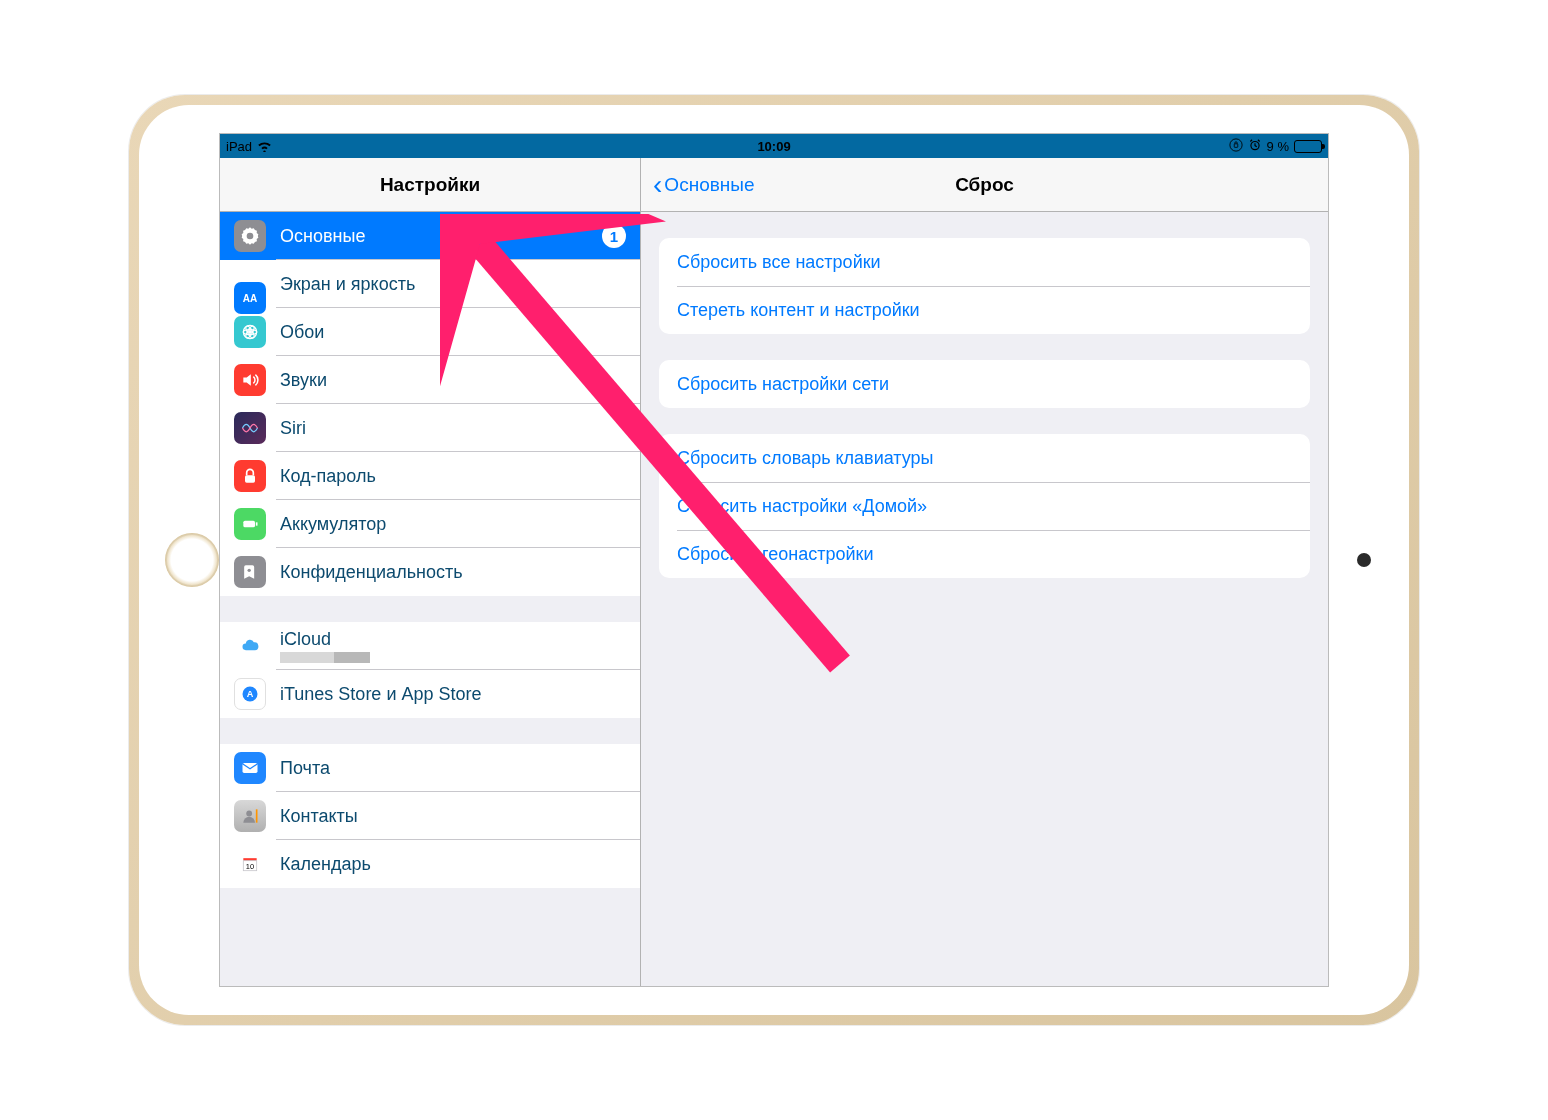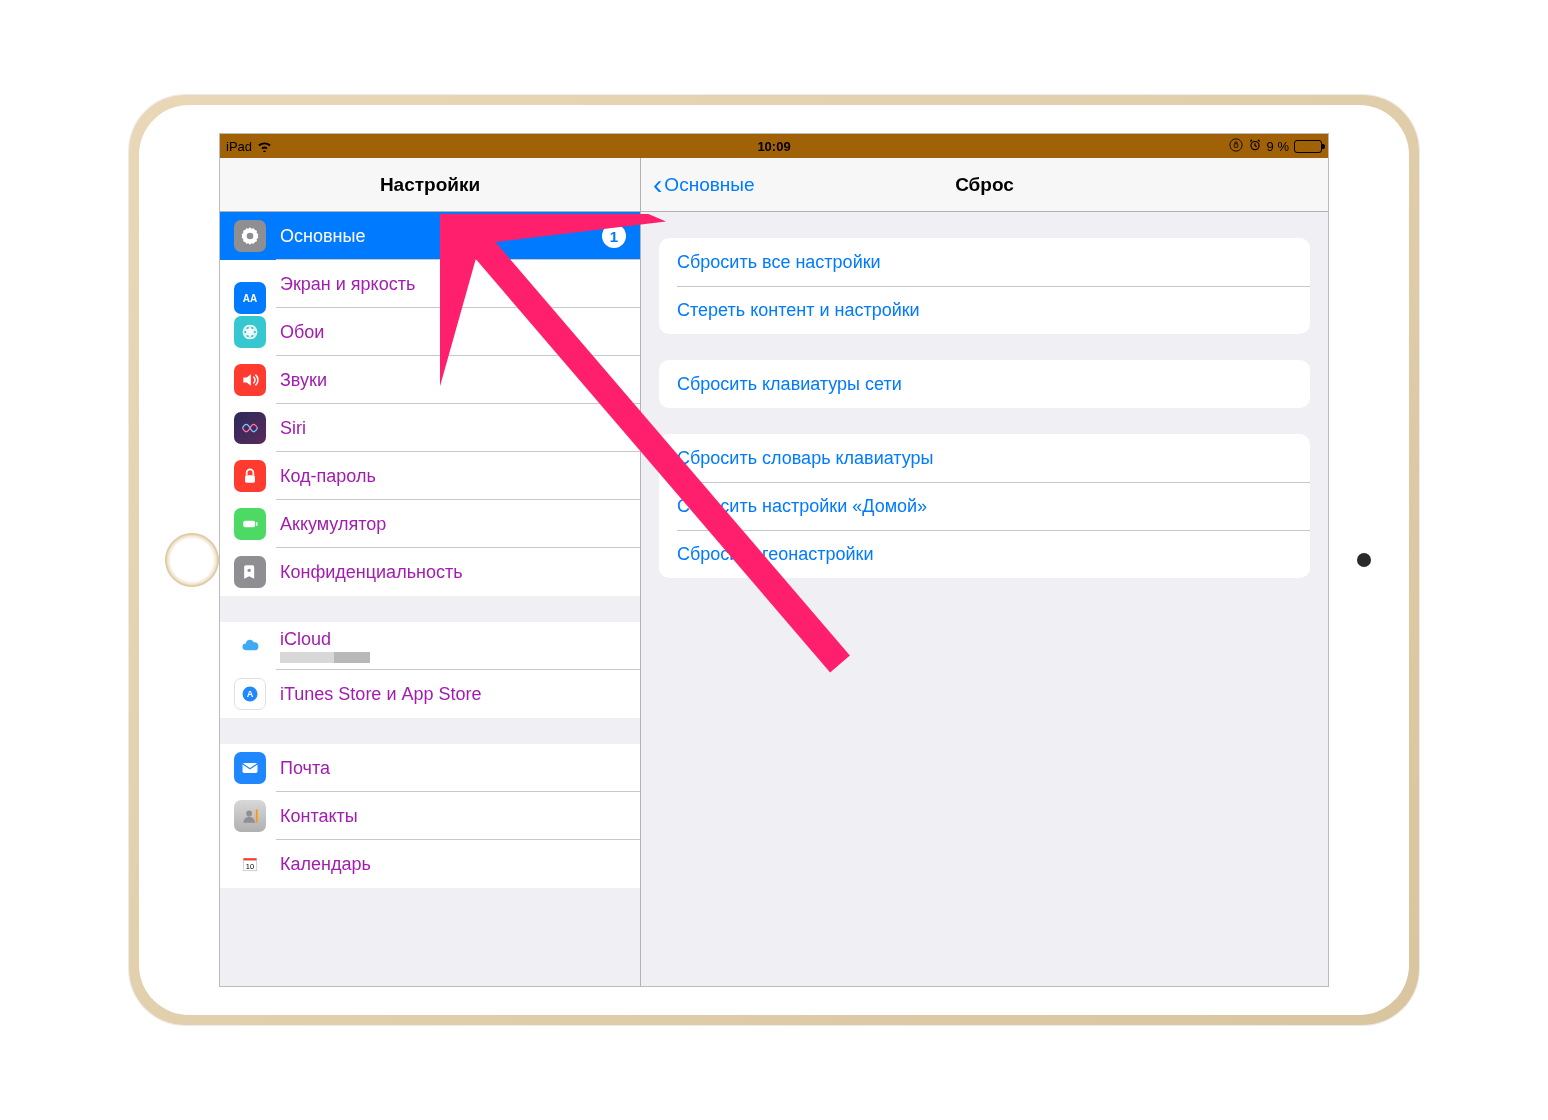--- a/index.html
+++ b/index.html
@@ -52,21 +52,21 @@
   flex: 1;
   border: 1px solid #bbb;
   overflow: hidden;
   display: flex;
   flex-direction: column;
   background: #efeff4;
   position: relative;
 }
 .statusbar {
   height: 24px;
-  background: #a16207;
+  background: #0369a1;
   display: flex;
   align-items: center;
   font-size: 13px;
   color: #000;
   padding: 0 6px;
   position: relative;
 }
 .sb-left { display:flex; align-items:center; gap:5px; }
 .sb-center { position:absolute; left:50%; transform:translateX(-50%); font-weight:600; }
 .sb-right { margin-left:auto; display:flex; align-items:center; gap:5px; }
@@ -119,21 +119,21 @@
 .row {
   height:48px; display:flex; align-items:center;
   padding: 0 14px;
   gap:14px;
   position:relative;
 }
 .row .sep {
   position:absolute; bottom:0; left:56px; right:0;
   height:1px; background:#c8c7cc;
 }
-.row .label { font-size:18px; color:#a21caf; }
+.row .label { font-size:18px; color:#0c4a6e; }
 .row.selected { background:#007aff; }
 .row.selected .label { color:#fff; }
 
 .icon {
   width:32px; height:32px; border-radius:7px;
   display:flex; align-items:center; justify-content:center;
   flex-shrink:0;
 }
 .icon svg { width:20px; height:20px; }
 .i-general { background:#8e8e93; }
@@ -382,21 +382,21 @@
               <div class="mgroup">
                 <div class="mrow">
                   <div class="mlabel">Сбросить все настройки</div>
                 </div>
                 <div class="mrow">
                   <div class="mlabel">Стереть контент и настройки</div>
                 </div>
               </div>
               <div class="mgroup">
                 <div class="mrow">
-                  <div class="mlabel">Сбросить клавиатуры сети</div>
+                  <div class="mlabel">Сбросить настройки сети</div>
                 </div>
               </div>
               <div class="mgroup">
                 <div class="mrow">
                   <div class="mlabel">Сбросить словарь клавиатуры</div>
                 </div>
                 <div class="mrow">
                   <div class="mlabel">Сбросить настройки «Домой»</div>
                 </div>
                 <div class="mrow">

